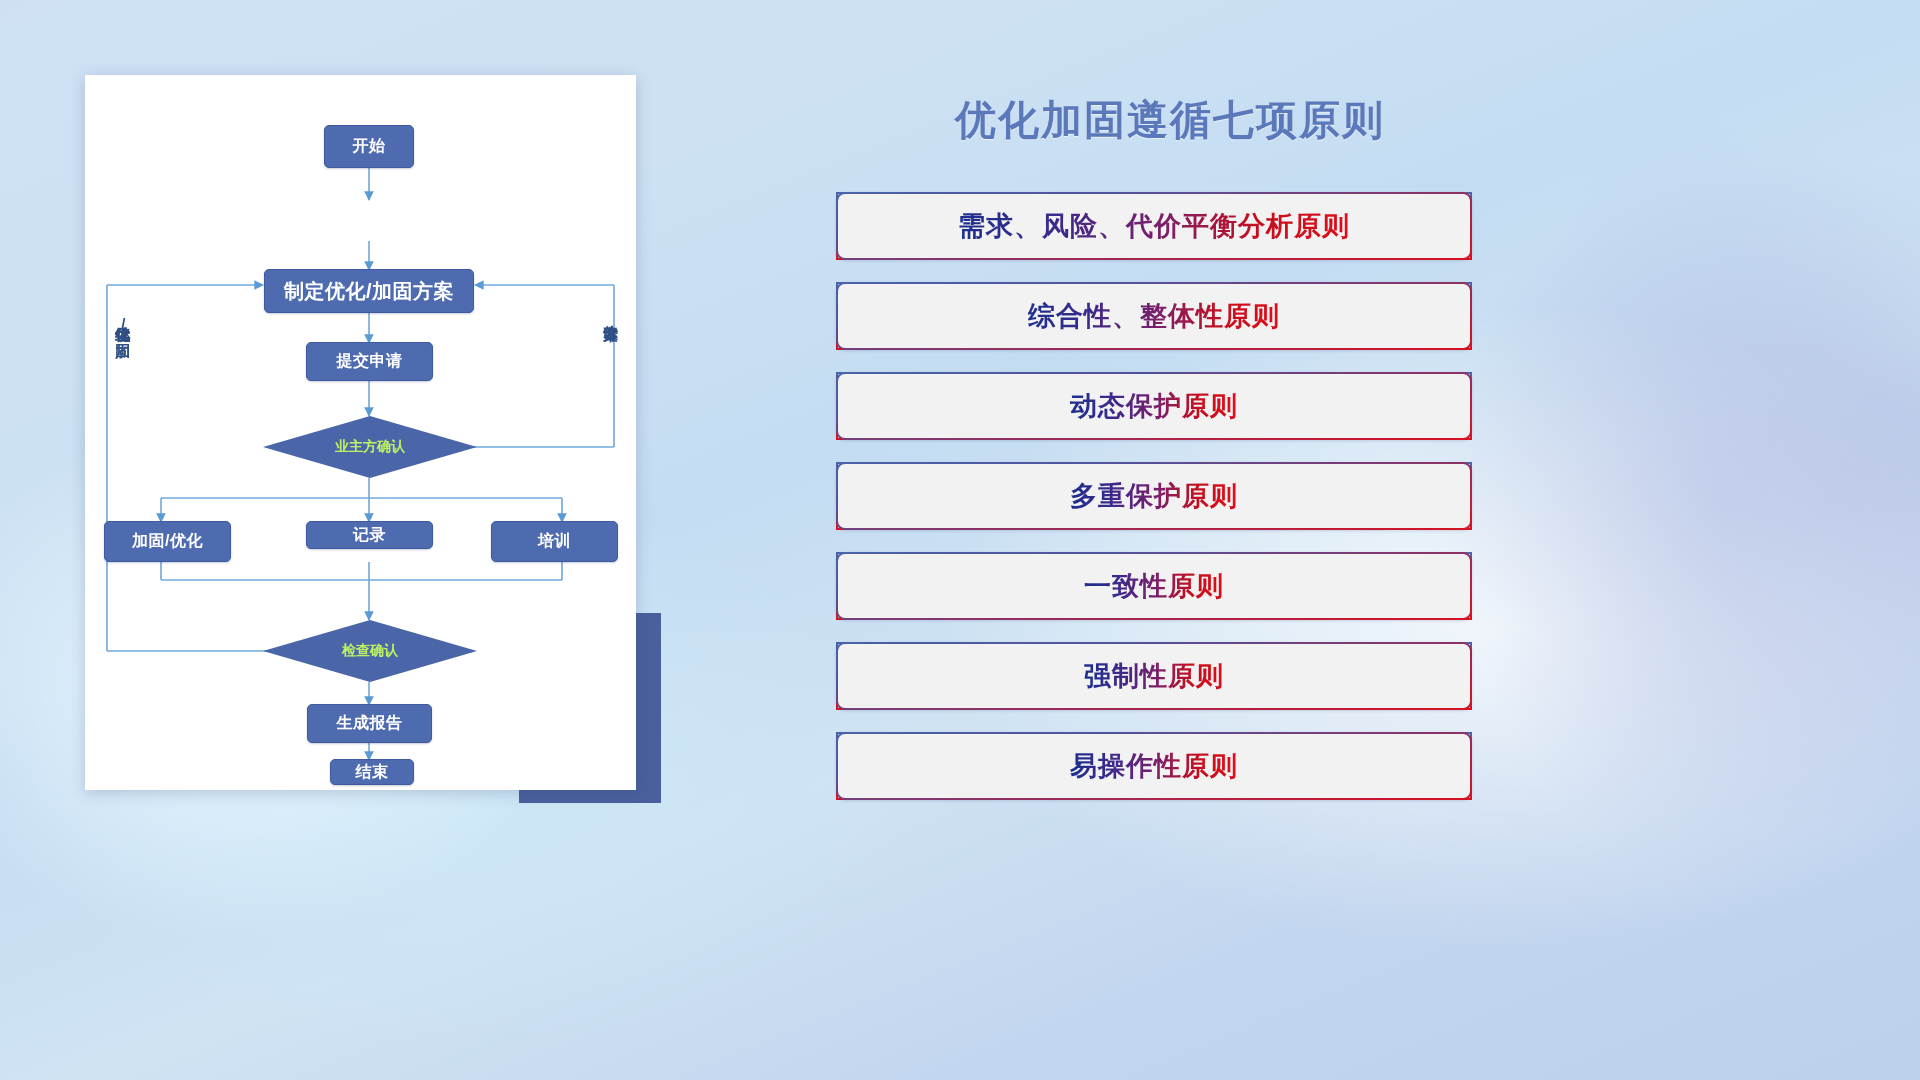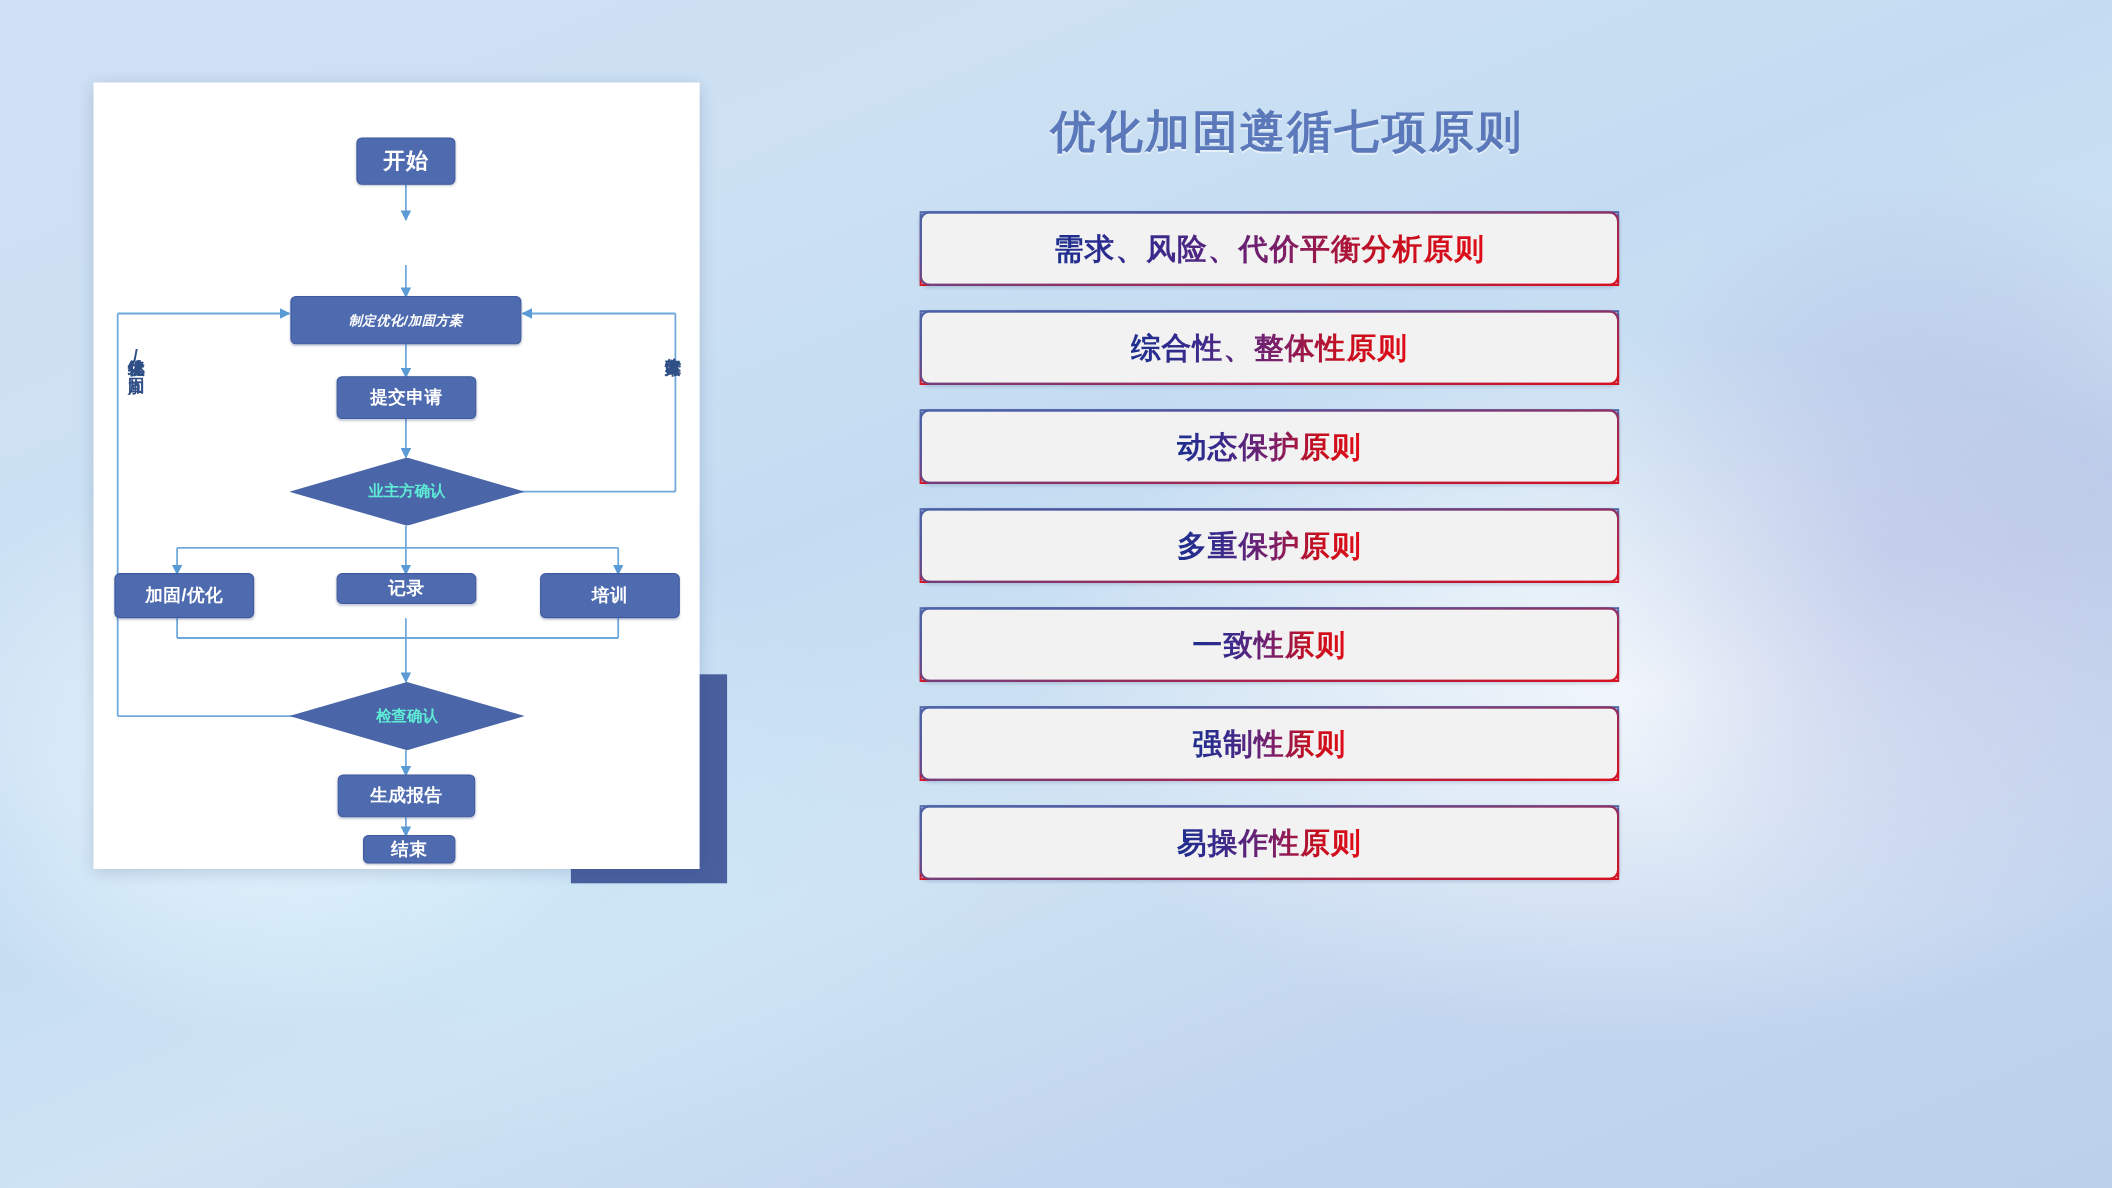--- a/index.html
+++ b/index.html
@@ -70,21 +70,21 @@
     align-items: center;
     justify-content: center;
     letter-spacing: 0.5px;
     box-shadow: 0 1px 2px rgba(30,50,100,0.25);
     white-space: nowrap;
   }
 
   .diamond {
     position: absolute;
     background: #4a66a8;
-    color: #5eead4;
+    color: #bef264;
     font-weight: bold;
     display: flex;
     align-items: center;
     justify-content: center;
     clip-path: polygon(50% 0%, 100% 50%, 50% 100%, 0% 50%);
     white-space: nowrap;
   }
 
   .vlabel {
     position: absolute;
@@ -203,26 +203,26 @@
         <path d="M 222 576 L 22 576"></path>
         <path d="M 22 576 L 22 210"></path>
         <path d="M 22 210 L 178 210" marker-end="url(#arr)"></path>
 
         <path d="M 346 372 L 529 372"></path>
         <path d="M 529 372 L 529 210"></path>
         <path d="M 529 210 L 390 210" marker-end="url(#arr)"></path>
       </g>
     </svg>
 
-    <div class="node" style="left:239px; top:50px; width:90px; height:43px; font-size:20px;">
+    <div class="node" style="left:239px; top:50px; width:90px; height:43px; font-size:16px;">
       <span>开始</span>
     </div>
 
 
-    <div class="node" style="left:179px; top:194px; width:210px; height:44px; font-size:12px;font-style:italic;">
+    <div class="node" style="left:179px; top:194px; width:210px; height:44px; font-size:20px;">
       <span>制定优化/加固方案</span>
     </div>
 
     <div class="node" style="left:221px; top:267px; width:127px; height:39px; font-size:16px;">
       <span>提交申请</span>
     </div>
 
     <div class="diamond" style="left:178px; top:341px; width:214px; height:62px; font-size:14px;">
       <span>业主方确认</span>
     </div>

